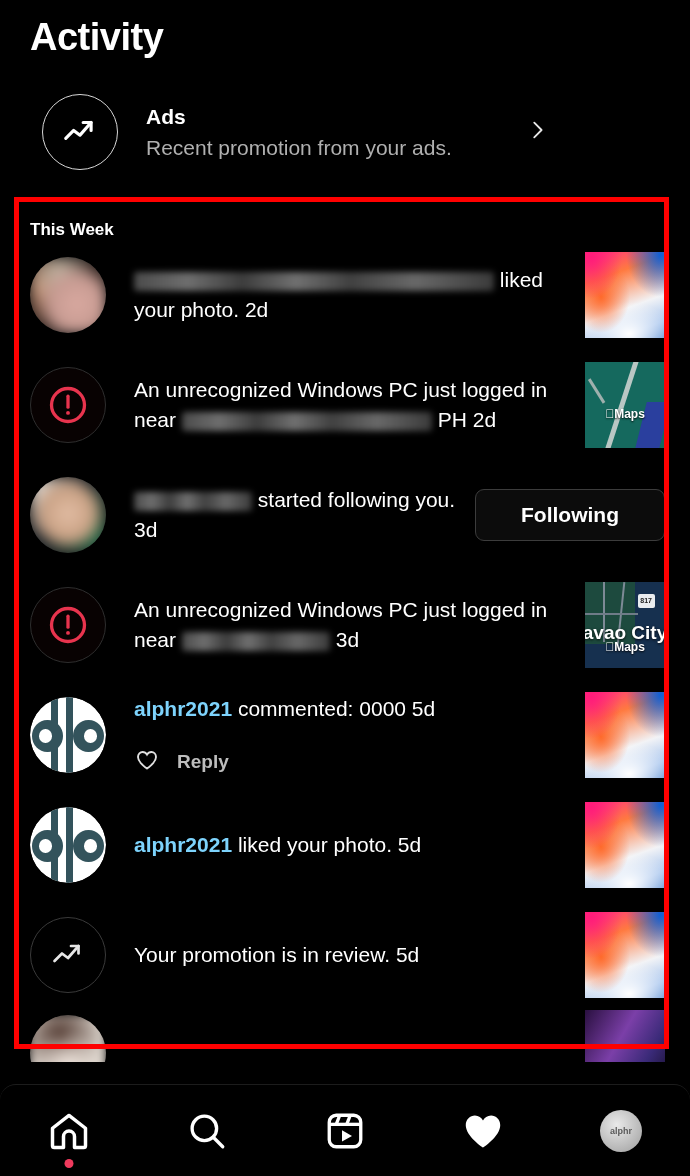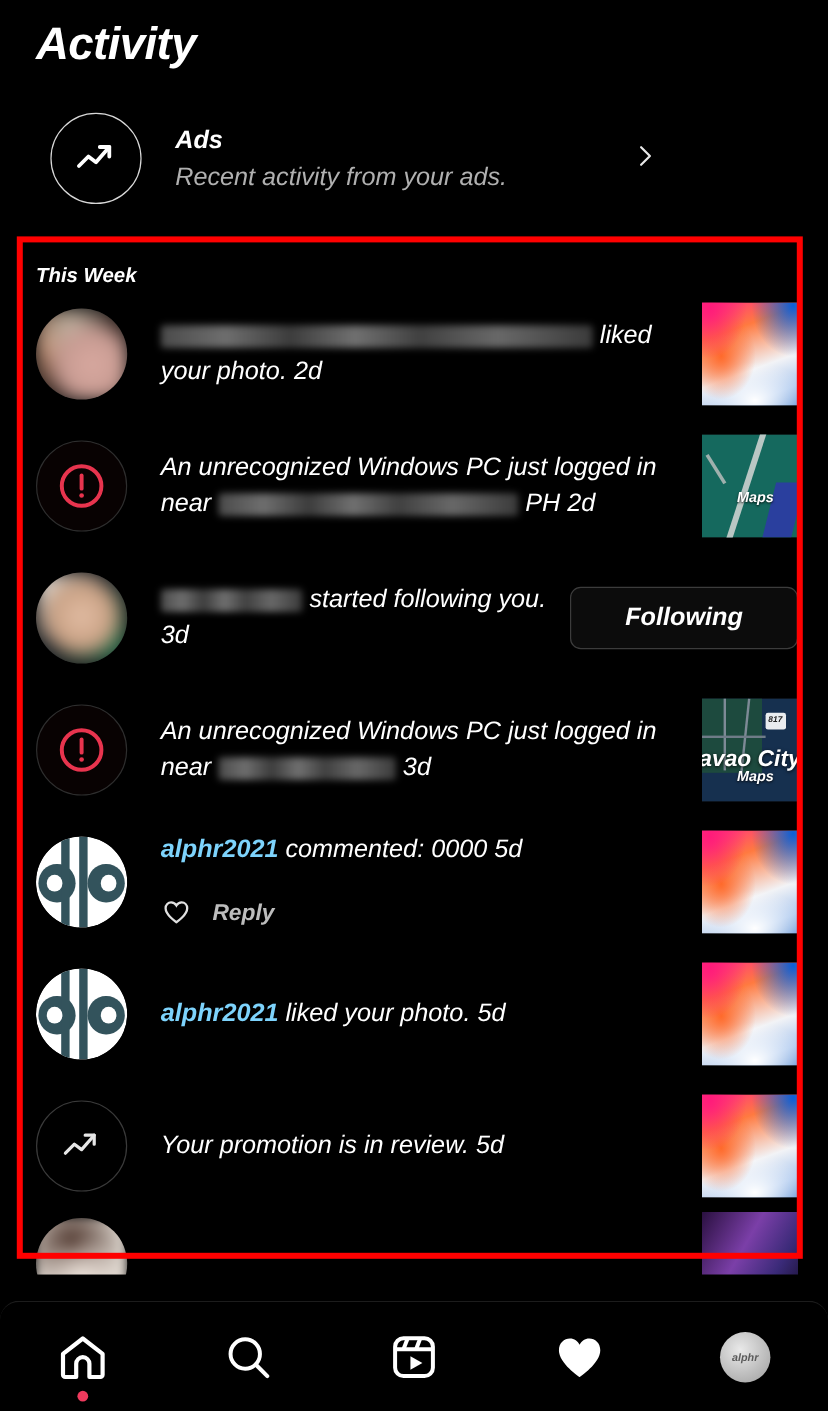--- a/index.html
+++ b/index.html
@@ -2,21 +2,21 @@
 <html><head>
 <meta charset="utf-8">
 <style>
   * { margin:0; padding:0; box-sizing:border-box; }
   html,body {
     width:690px; height:1176px;
     background:#000;
     font-family:"Liberation Sans", sans-serif;
     overflow:hidden;
   }
-  .screen { position:relative; width:572px; height:1176px; background:#000;font-style:italic; }
+  .screen { position:relative; width:572px; height:1176px; background:#000; }
 
   
   .page-title {
     font-size:38px; font-weight:bold; color:#fff;
     letter-spacing:-0.5px;
     padding:16px 0 0 30px;
   }
 
   
   .ads-row {
@@ -200,21 +200,21 @@
 
   <div class="ads-row">
     <div class="ads-circle">
       <svg width="38" height="38" viewBox="0 0 24 24" fill="none" stroke="#fff" stroke-width="2" stroke-linecap="round" stroke-linejoin="round">
         <polyline points="3,16 8,11 12,14 19,6"></polyline>
         <polyline points="14,6 19,6 19,11"></polyline>
       </svg>
     </div>
     <div class="ads-text">
       <div class="ads-title">Ads</div>
-      <div class="ads-sub">Recent activity from your ads.</div>
+      <div class="ads-sub">Recent promotion from your ads.</div>
     </div>
     <div class="chev">
       <svg width="22" height="36" viewBox="0 0 24 24" fill="none" stroke="#e8e8e8" stroke-width="2" stroke-linecap="round" stroke-linejoin="round">
           <polyline points="9,4 17,12 9,20"></polyline>
         </svg>
     </div>
   </div>
 
   <div class="redbox"></div>
 

